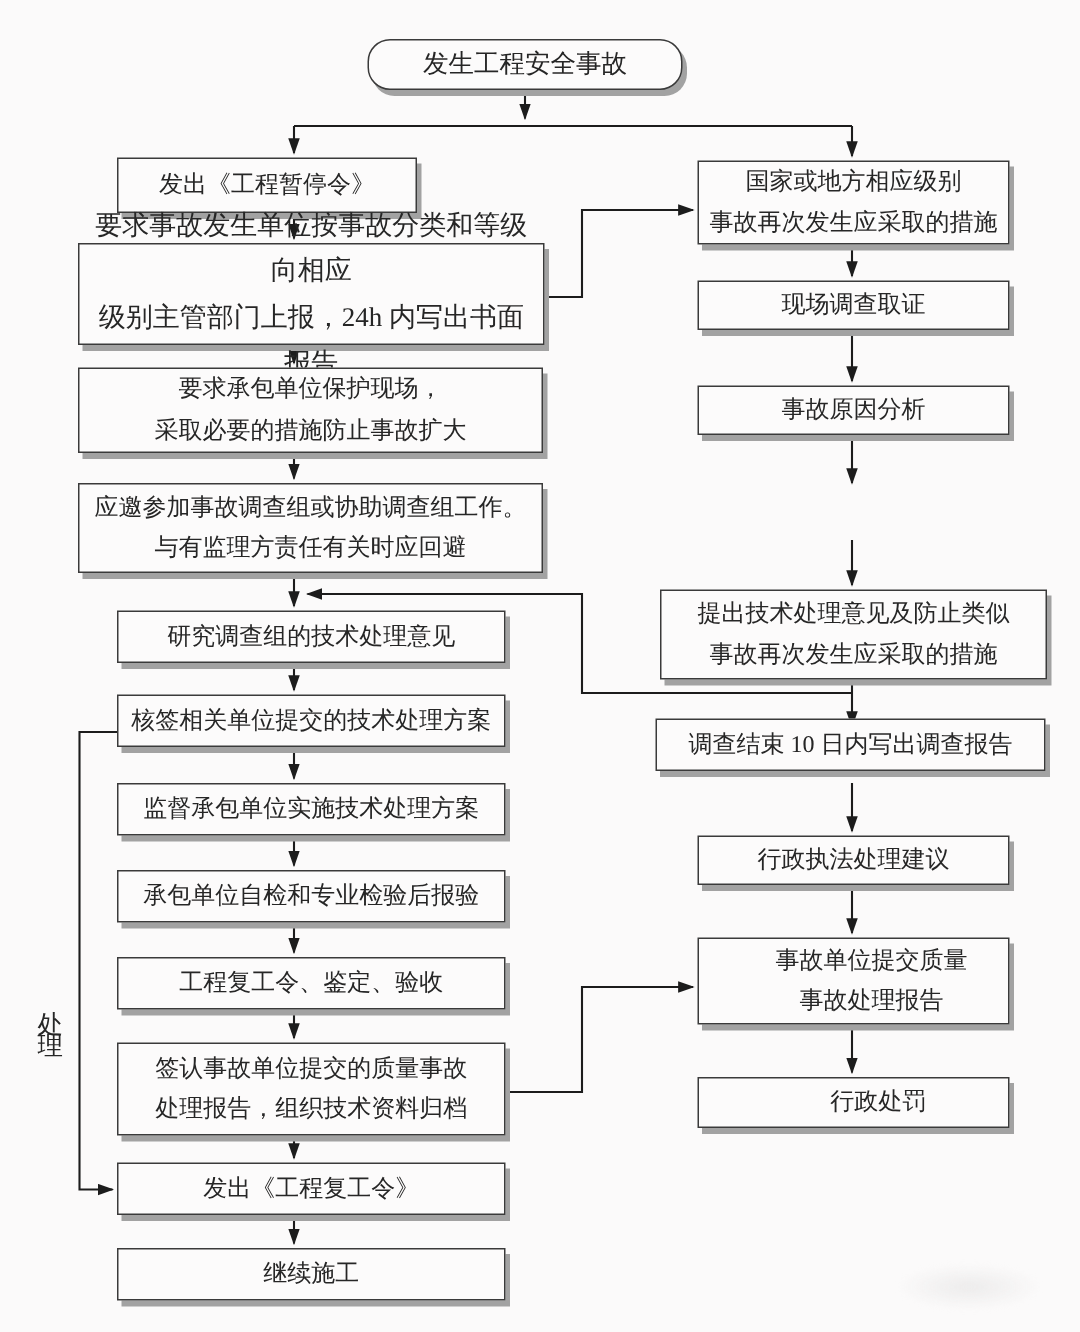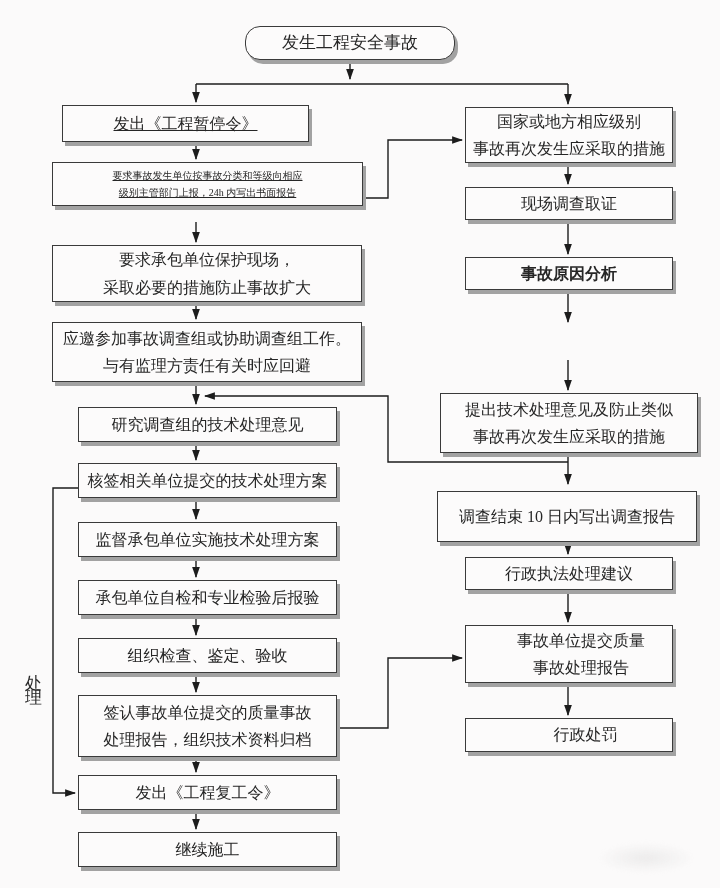--- a/index.html
+++ b/index.html
@@ -19,39 +19,39 @@
     border: 1px solid #3a3a3a;
     box-shadow: 3px 4px 0 #a2a2a2;
     font-size: 16px;
     line-height: 1.7;
     white-space: pre-line;
     box-sizing: border-box;
     padding: 2px 4px;
   }
   
   #n-start { left: 245px; top: 26px;  width: 210px; height: 34px; font-size: 17px; border-radius: 15px; }
-  #n-l1  { left: 62px; top: 105px; width: 247px; height: 37px; text-decoration: underline; }
-  #n-l2  { left: 52px; top: 162px; width: 311px; height: 44px; font-size: 10px; text-decoration: underline; }
+  #n-l1  { left: 78px; top: 105px; width: 200px; height: 37px; }
+  #n-l2  { left: 52px; top: 162px; width: 311px; height: 68px; font-size: 18px; }
   #n-l3  { left: 52px; top: 245px; width: 310px; height: 57px; }
   #n-l4  { left: 52px; top: 322px; width: 310px; height: 60px; }
   #n-l5  { left: 78px; top: 407px; width: 259px; height: 35px; }
   #n-l6  { left: 78px; top: 463px; width: 259px; height: 35px; }
   #n-l7  { left: 78px; top: 522px; width: 259px; height: 35px; }
   #n-l8  { left: 78px; top: 580px; width: 259px; height: 35px; }
   #n-l9  { left: 78px; top: 638px; width: 259px; height: 35px; }
   #n-l10 { left: 78px; top: 695px; width: 259px; height: 62px; }
   #n-l11 { left: 78px; top: 775px; width: 259px; height: 35px; }
   #n-l12 { left: 78px; top: 832px; width: 259px; height: 35px; }
   
   #n-r1  { left: 465px; top: 107px; width: 208px; height: 56px; }
   #n-r2  { left: 465px; top: 187px; width: 208px; height: 33px; }
-  #n-r3  { left: 465px; top: 257px; width: 208px; height: 33px; font-weight: bold; }
+  #n-r3  { left: 465px; top: 257px; width: 208px; height: 33px; }
   #n-r4  { left: 465px; top: 325px; width: 208px; height: 35px; }
   #n-r5  { left: 440px; top: 393px; width: 258px; height: 60px; }
-  #n-r6  { left: 437px; top: 491px; width: 260px; height: 51px; }
+  #n-r6  { left: 437px; top: 479px; width: 260px; height: 35px; }
   #n-r7  { left: 465px; top: 557px; width: 208px; height: 33px; }
   #n-r8  { left: 465px; top: 625px; width: 208px; height: 58px; padding-left: 28px; }
   #n-r9  { left: 465px; top: 718px; width: 208px; height: 34px; padding-left: 37px; }
 
   .side-label {
     position: absolute; left: 22px; top: 640px;
     width: 22px; height: 70px;
     font-size: 17px;
     writing-mode: vertical-lr;
     text-orientation: upright;
@@ -114,21 +114,21 @@
   <div class="box" id="n-l2">要求事故发生单位按事故分类和等级向相应
 级别主管部门上报，24h 内写出书面报告</div>
   <div class="box" id="n-l3">要求承包单位保护现场，
 采取必要的措施防止事故扩大</div>
   <div class="box" id="n-l4">应邀参加事故调查组或协助调查组工作。
 与有监理方责任有关时应回避</div>
   <div class="box" id="n-l5">研究调查组的技术处理意见</div>
   <div class="box" id="n-l6">核签相关单位提交的技术处理方案</div>
   <div class="box" id="n-l7">监督承包单位实施技术处理方案</div>
   <div class="box" id="n-l8">承包单位自检和专业检验后报验</div>
-  <div class="box" id="n-l9">组织检查、鉴定、验收</div>
+  <div class="box" id="n-l9">工程复工令、鉴定、验收</div>
   <div class="box" id="n-l10">签认事故单位提交的质量事故
 处理报告，组织技术资料归档</div>
   <div class="box" id="n-l12">继续施工</div>
   <div class="box" id="n-l11">发出《工程复工令》</div>
 
   <div class="box" id="n-r1">国家或地方相应级别
 事故再次发生应采取的措施</div>
   <div class="box" id="n-r2">现场调查取证</div>
   <div class="box" id="n-r3">事故原因分析</div>
   <div class="box" id="n-r5">提出技术处理意见及防止类似

